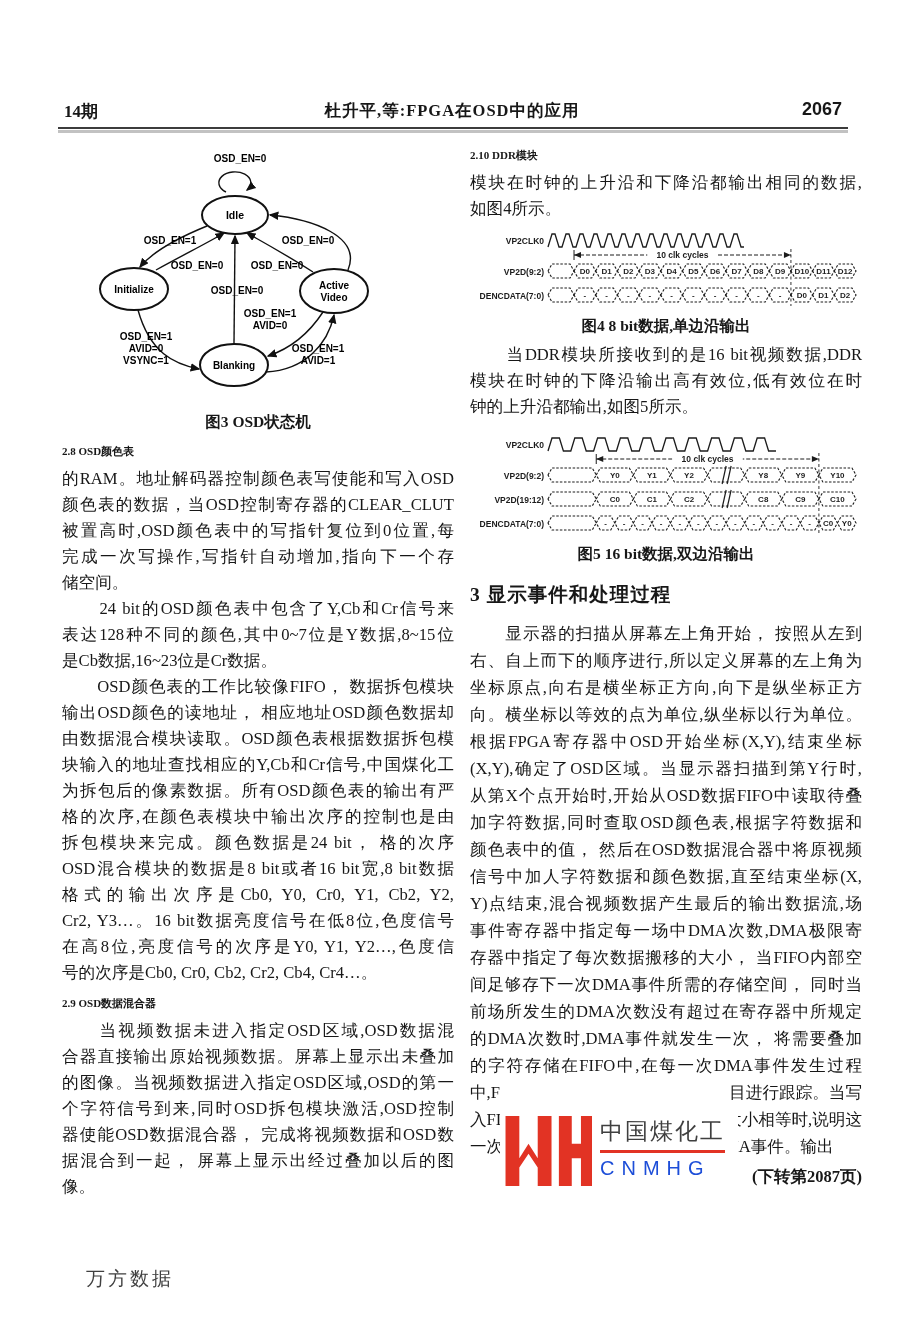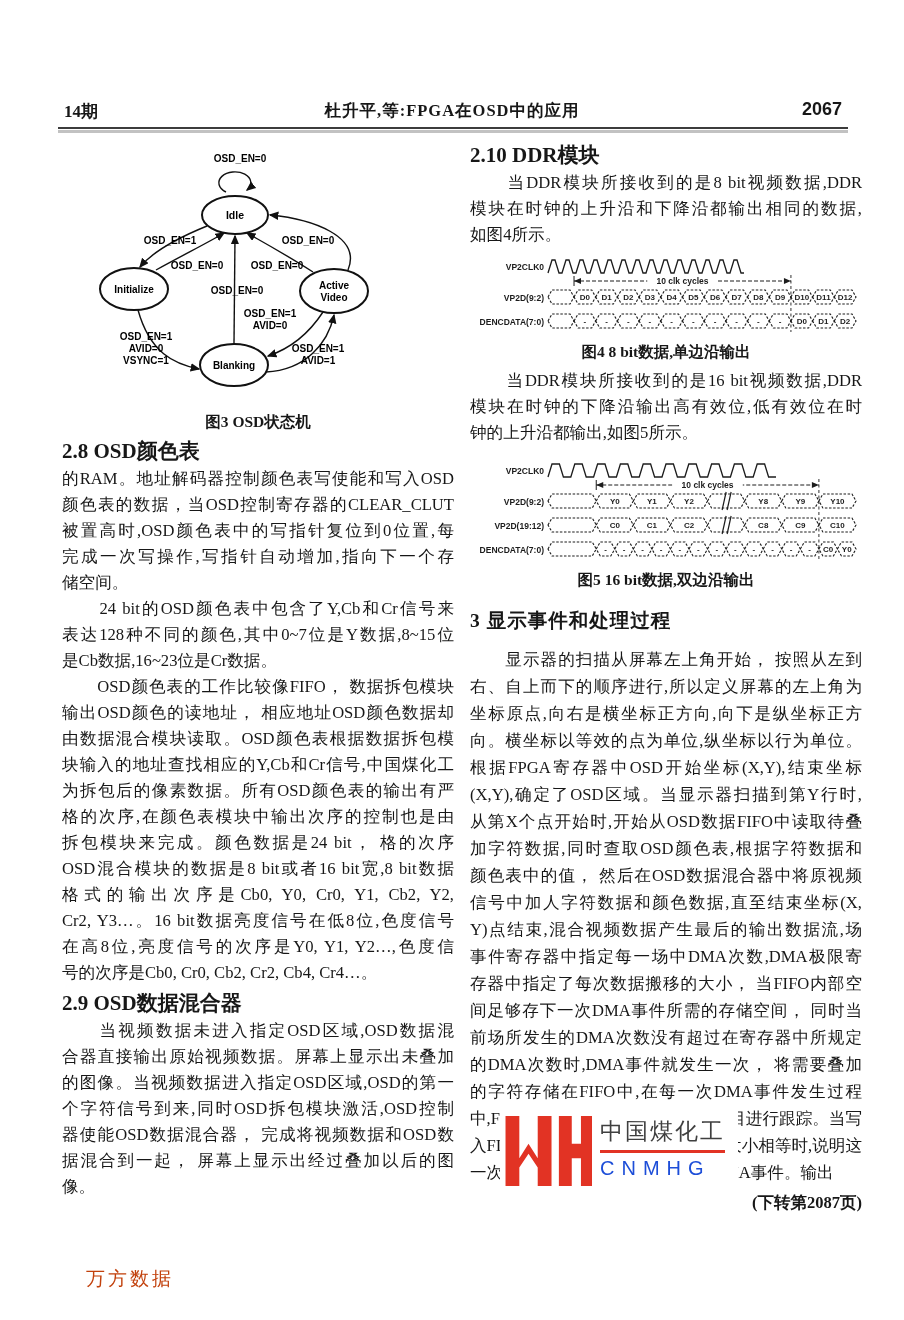--- a/index.html
+++ b/index.html
@@ -14,34 +14,34 @@
   .rule2{position:absolute;left:58px;right:56px;top:130px;height:3px;background:#c2c2c2;}
   
   .col{position:absolute;top:140px;width:392px;}
   .col-left{left:62px;}
   .col-right{left:470px;}
   .tline{font-size:16.6px;line-height:26px;text-align:justify;text-align-last:justify;text-justify:inter-character;white-space:nowrap;}
   .tline.pend{text-align-last:left;}
   .tline.split{display:flex;justify-content:space-between;white-space:nowrap;}
   .para{margin:0;}
   .s3para .tline{line-height:27px;}
-  .h2{font-weight:bold;font-size:21px;line-height:26px;margin:4px 0 2px 0;}
+  .h2{font-weight:bold;font-size:11px;line-height:26px;margin:4px 0 2px 0;}
   .h1{font-weight:bold;font-size:19.5px;line-height:26px;margin:16px 0 12px 0;letter-spacing:1px;}
   .figcap{text-align:center;font-weight:bold;font-size:15.5px;line-height:24px;margin:2px 0 4px 0;}
   .figwrap{margin:4px 0 2px 0;}
   .fig3wrap{margin:2px 0 0 18px;}
   
   .watermark{position:absolute;left:500px;top:1106px;width:238px;height:96px;background:#ffffff;display:flex;align-items:flex-start;}
   .wm-logo{width:92px;height:90px;flex:0 0 auto;}
   .wm-right{margin-left:8px;padding-top:10px;}
   .wm-cn{font-size:23px;color:#3f3f3f;letter-spacing:2px;font-family:"Liberation Sans",sans-serif;}
   .wm-rule{height:3px;background:#e23324;margin:3px 0 4px 0;}
   .wm-en{font-size:20px;color:#1d4ed8;letter-spacing:7px;font-family:"Liberation Sans",sans-serif;}
   .continued{text-align:right;font-weight:bold;font-size:16.5px;margin-top:6px;}
-  .brand{position:absolute;left:86px;top:1266px;font-size:19px;color:#c2410c;
+  .brand{position:absolute;left:86px;top:1266px;font-size:19px;color:#404040;
          font-family:"Liberation Sans",sans-serif;letter-spacing:3px;}
   svg text{font-family:"Liberation Sans",sans-serif;}
 </style>
 </head>
 <body>
 
 <div class="page">
 
   <div class="hdr-issue">14期</div>
   <div class="hdr-title">杜升平,等:FPGA在OSD中的应用</div>
@@ -132,21 +132,20 @@
         <div class="tline">个字符信号到来,同时OSD拆包模块激活,OSD控制</div>
         <div class="tline">器使能OSD数据混合器， 完成将视频数据和OSD数</div>
         <div class="tline">据混合到一起， 屏幕上显示出经过叠加以后的图</div>
         <div class="tline pend">像。</div>
       </div>
   </div>
 
   <div class="col col-right">
     <div class="h2" style="margin-top:2px">2.10  DDR模块</div>
     <div class="para">
-        <div class="tline">　　当DDR模块所接收到的是8 bit视频数据,DDR</div>
         <div class="tline">模块在时钟的上升沿和下降沿都输出相同的数据,</div>
         <div class="tline pend">如图4所示。</div>
       </div>
 
     <div class="figwrap"><svg width="392" height="82" viewBox="0 0 392 82">
           <text x="74" y="18" text-anchor="end" font-size="8.5" font-weight="bold" fill="#1c1c1c">VP2CLK0</text>
           <path d="M78,21 l4,-13 h3.00 l4,13 h3.00 l4,-13 h3.00 l4,13 h3.00 l4,-13 h3.00 l4,13 h3.00 l4,-13 h3.00 l4,13 h3.00 l4,-13 h3.00 l4,13 h3.00 l4,-13 h3.00 l4,13 h3.00 l4,-13 h3.00 l4,13 h3.00 l4,-13 h3.00 l4,13 h3.00 l4,-13 h3.00 l4,13 h3.00 l4,-13 h3.00 l4,13 h3.00 l4,-13 h3.00 l4,13 h3.00 l4,-13 h3.00 l4,13 h3.00 l4,-13 h3.00 l4,13 h3.00 l4,-13 h3.00 l4,13 h3.00" fill="none" stroke="#1c1c1c" stroke-width="1.3"></path>
           <line x1="104.02816901408451" y1="29" x2="320.92957746478874" y2="29" stroke="#1c1c1c" stroke-width="1" stroke-dasharray="4,2"></line>
           <polygon points="104.02816901408451,29 111.02816901408451,26 111.02816901408451,32" fill="#1c1c1c"></polygon>
           <polygon points="320.92957746478874,29 313.92957746478874,26 313.92957746478874,32" fill="#1c1c1c"></polygon>

